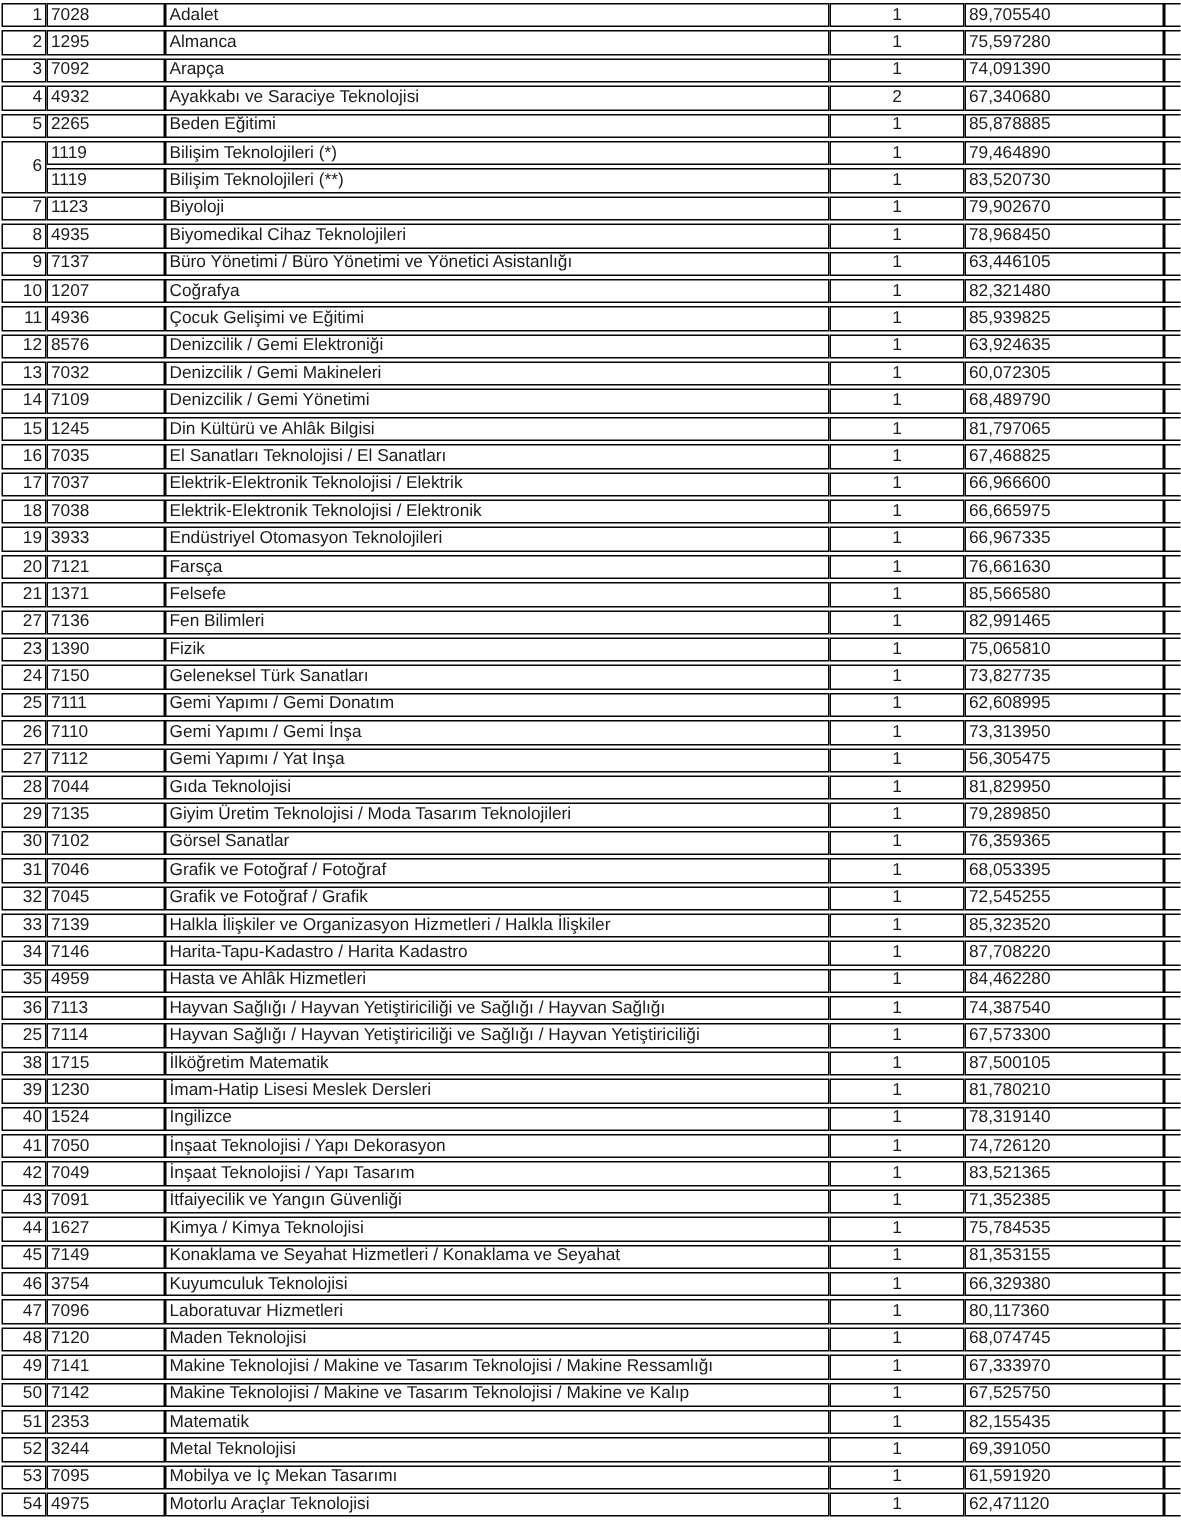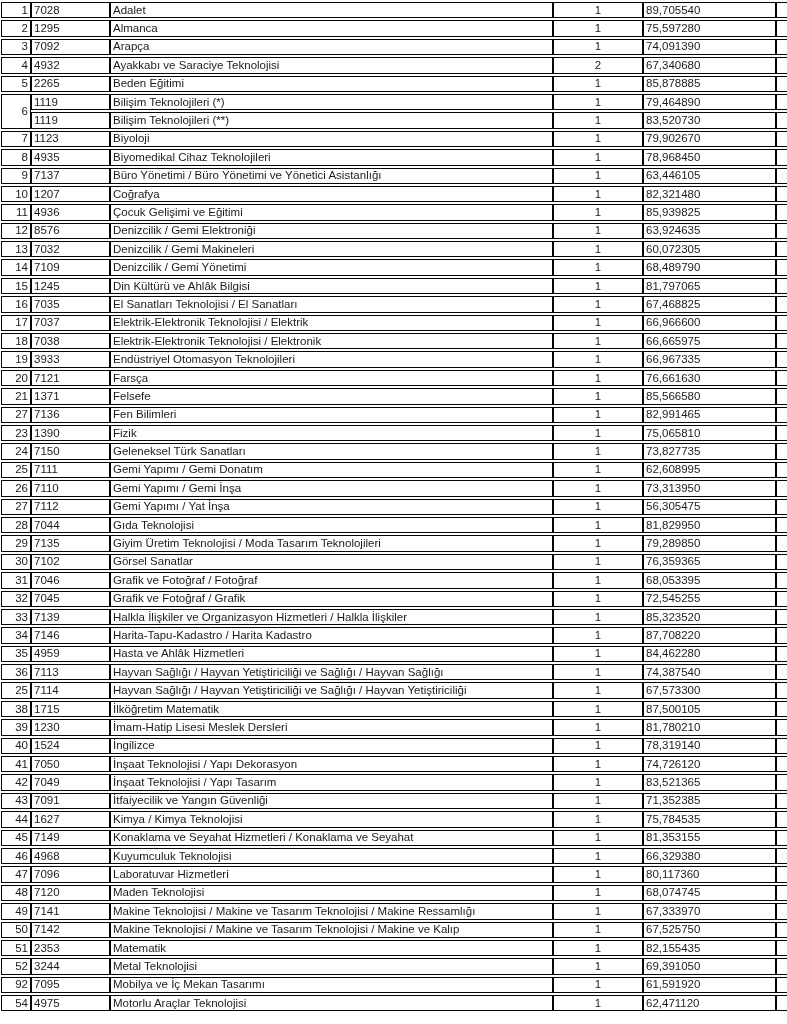--- a/index.html
+++ b/index.html
@@ -424,21 +424,21 @@
         <tr>
           <td class="cell-no">45</td>
           <td class="cell-code">7149</td>
           <td class="cell-name">Konaklama ve Seyahat Hizmetleri / Konaklama ve Seyahat</td>
           <td class="cell-count">1</td>
           <td class="cell-score">81,353155</td>
           <td class="cell-clip"></td>
         </tr>
         <tr>
           <td class="cell-no">46</td>
-          <td class="cell-code">4968</td>
+          <td class="cell-code">3754</td>
           <td class="cell-name">Kuyumculuk Teknolojisi</td>
           <td class="cell-count">1</td>
           <td class="cell-score">66,329380</td>
           <td class="cell-clip"></td>
         </tr>
         <tr>
           <td class="cell-no">47</td>
           <td class="cell-code">7096</td>
           <td class="cell-name">Laboratuvar Hizmetleri</td>
           <td class="cell-count">1</td>
@@ -479,21 +479,21 @@
         </tr>
         <tr>
           <td class="cell-no">52</td>
           <td class="cell-code">3244</td>
           <td class="cell-name">Metal Teknolojisi</td>
           <td class="cell-count">1</td>
           <td class="cell-score">69,391050</td>
           <td class="cell-clip"></td>
         </tr>
         <tr>
-          <td class="cell-no">92</td>
+          <td class="cell-no">53</td>
           <td class="cell-code">7095</td>
           <td class="cell-name">Mobilya ve İç Mekan Tasarımı</td>
           <td class="cell-count">1</td>
           <td class="cell-score">61,591920</td>
           <td class="cell-clip"></td>
         </tr>
         <tr>
           <td class="cell-no">54</td>
           <td class="cell-code">4975</td>
           <td class="cell-name">Motorlu Araçlar Teknolojisi</td>

